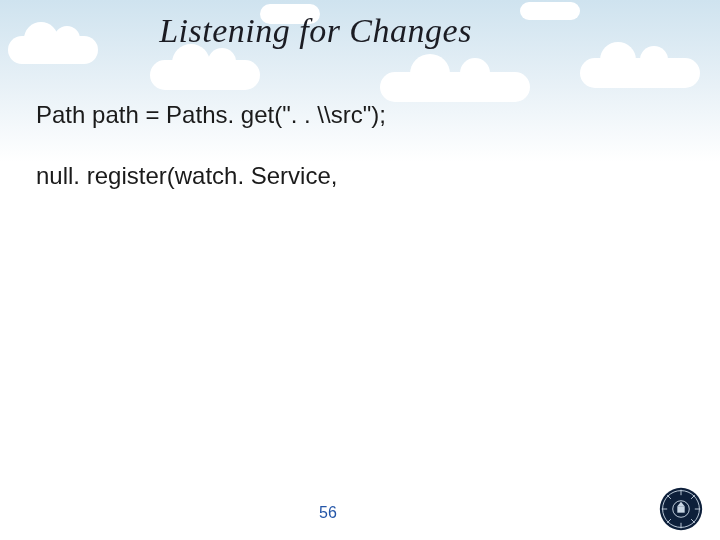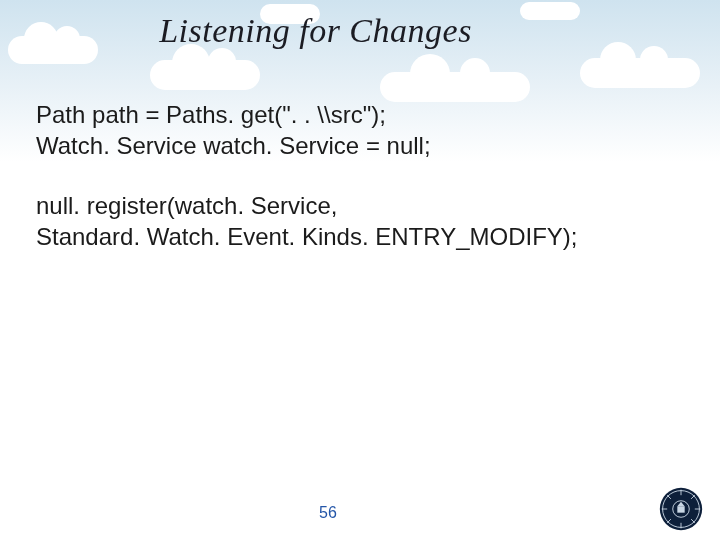--- a/index.html
+++ b/index.html
@@ -95,24 +95,22 @@
   <div class="cloud c2"></div>
   <div class="cloud c3"></div>
   <div class="cloud c4"></div>
   <div class="cloud c5"></div>
   <div class="cloud c6"></div>
 
   <div class="title">Listening for Changes</div>
 
   <div class="body">
     <p>Path path = Paths. get(". . \\src");</p>
-    <p>Watch. Service watch. Service = null;</p>
     <div class="gap"></div>
     <p>null. register(watch. Service,</p>
-    <p>Standard. Watch. Event. Kinds. ENTRY_MODIFY);</p>
   </div>
 
   <div class="pagenum">56</div>
 
   <svg class="seal" viewBox="0 0 100 100">
     <circle cx="50" cy="50" r="46" fill="#0d1f3a"></circle>
     <circle cx="50" cy="50" r="40" fill="none" stroke="#c9d6e4" stroke-width="2"></circle>
     <g stroke="#c9d6e4" stroke-width="2">
       <line x1="50" y1="8" x2="50" y2="20"></line>
       <line x1="50" y1="80" x2="50" y2="92"></line>

